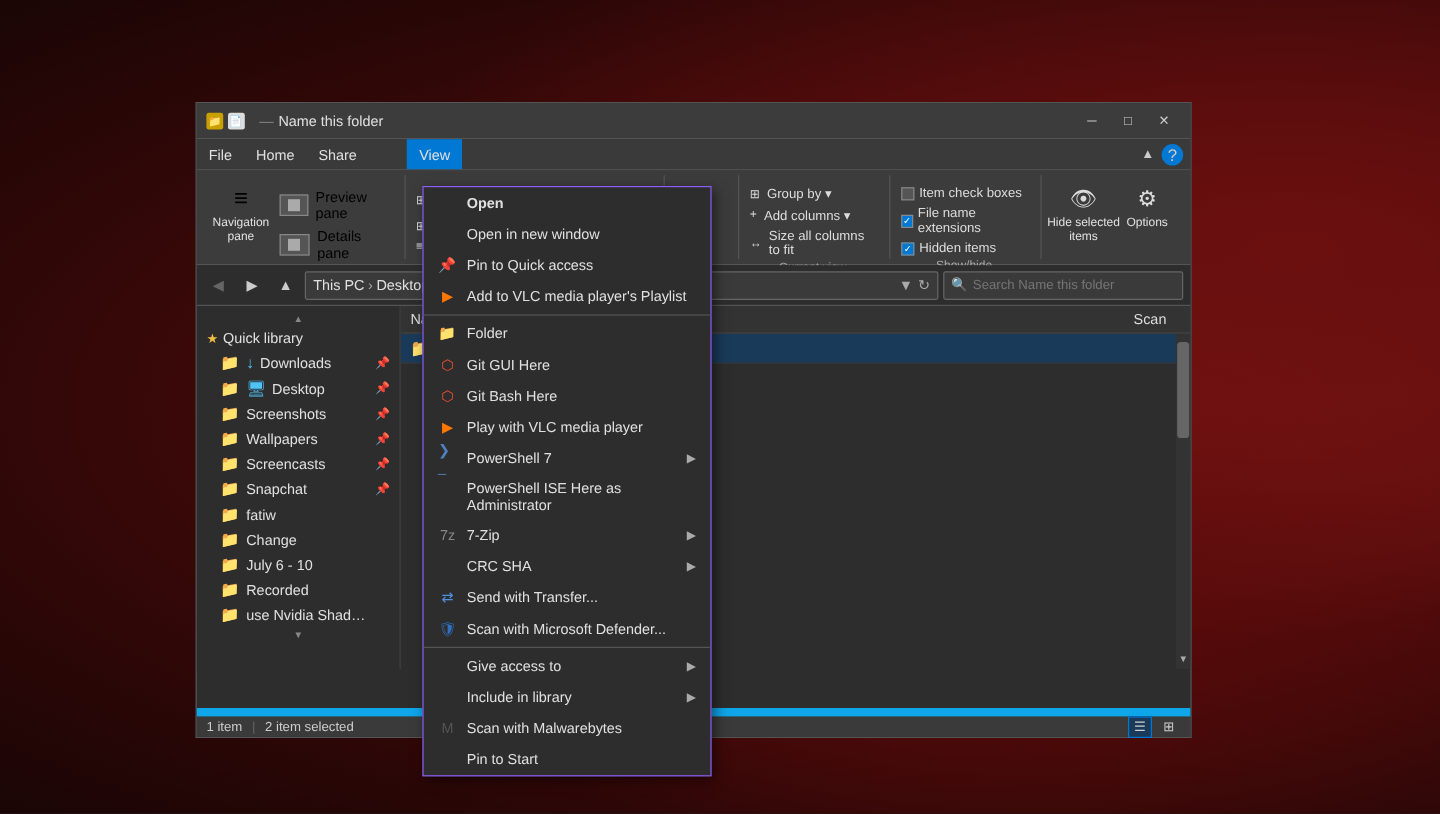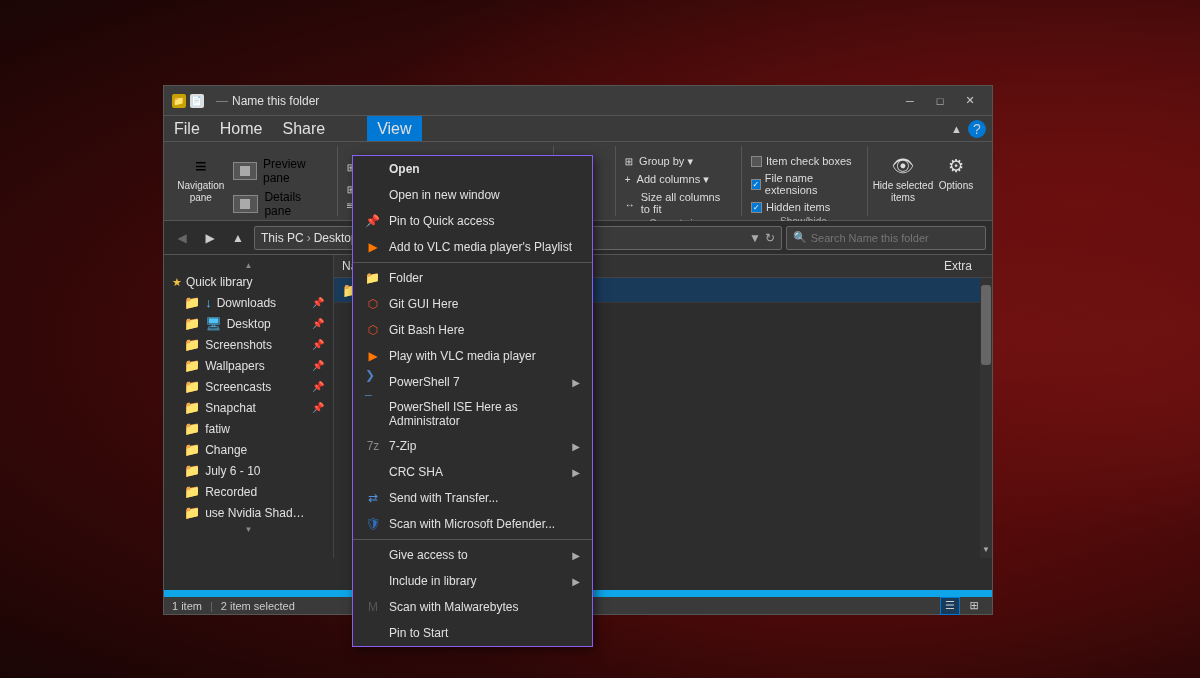--- a/index.html
+++ b/index.html
@@ -105,21 +105,21 @@
       border-bottom: 1px solid #555;
       flex-shrink: 0;
     }
     .menu-item {
       padding: 4px 10px;
       color: #e0e0e0;
       cursor: pointer;
       height: 100%;
       display: flex;
       align-items: center;
-      font-size: 16px;
+      font-size: 12px;
     }
     .menu-item:hover, .menu-item.active { background: #0078d4; margin-left: 32px; }
 
     
     .ribbon {
       background: #3c3c3c;
       border-bottom: 1px solid #555;
       padding: 4px 8px;
       flex-shrink: 0;
     }
@@ -702,21 +702,21 @@
       <div style="display:flex;justify-content:center;padding:2px;color:#888;font-size:8px;">▼</div>
     </div>
 
     <div class="file-list" style="position:relative;">
       <div class="file-list-header">
         <div class="col-name">
           <span>Name</span>
           <span class="sort-arrow">▲</span>
         </div>
         <div class="col-size">
-          <span>Extra</span>
+          <span>Scan</span>
         </div>
         <div style="width:12px;"></div>
       </div>
       <div class="file-row selected">
         <div class="file-name">
           <span style="color:#f0c040;font-size:14px;">📁</span>
           <span>2020-10-07</span>
         </div>
         <div class="file-size"></div>
         <div style="width:12px;"></div>

